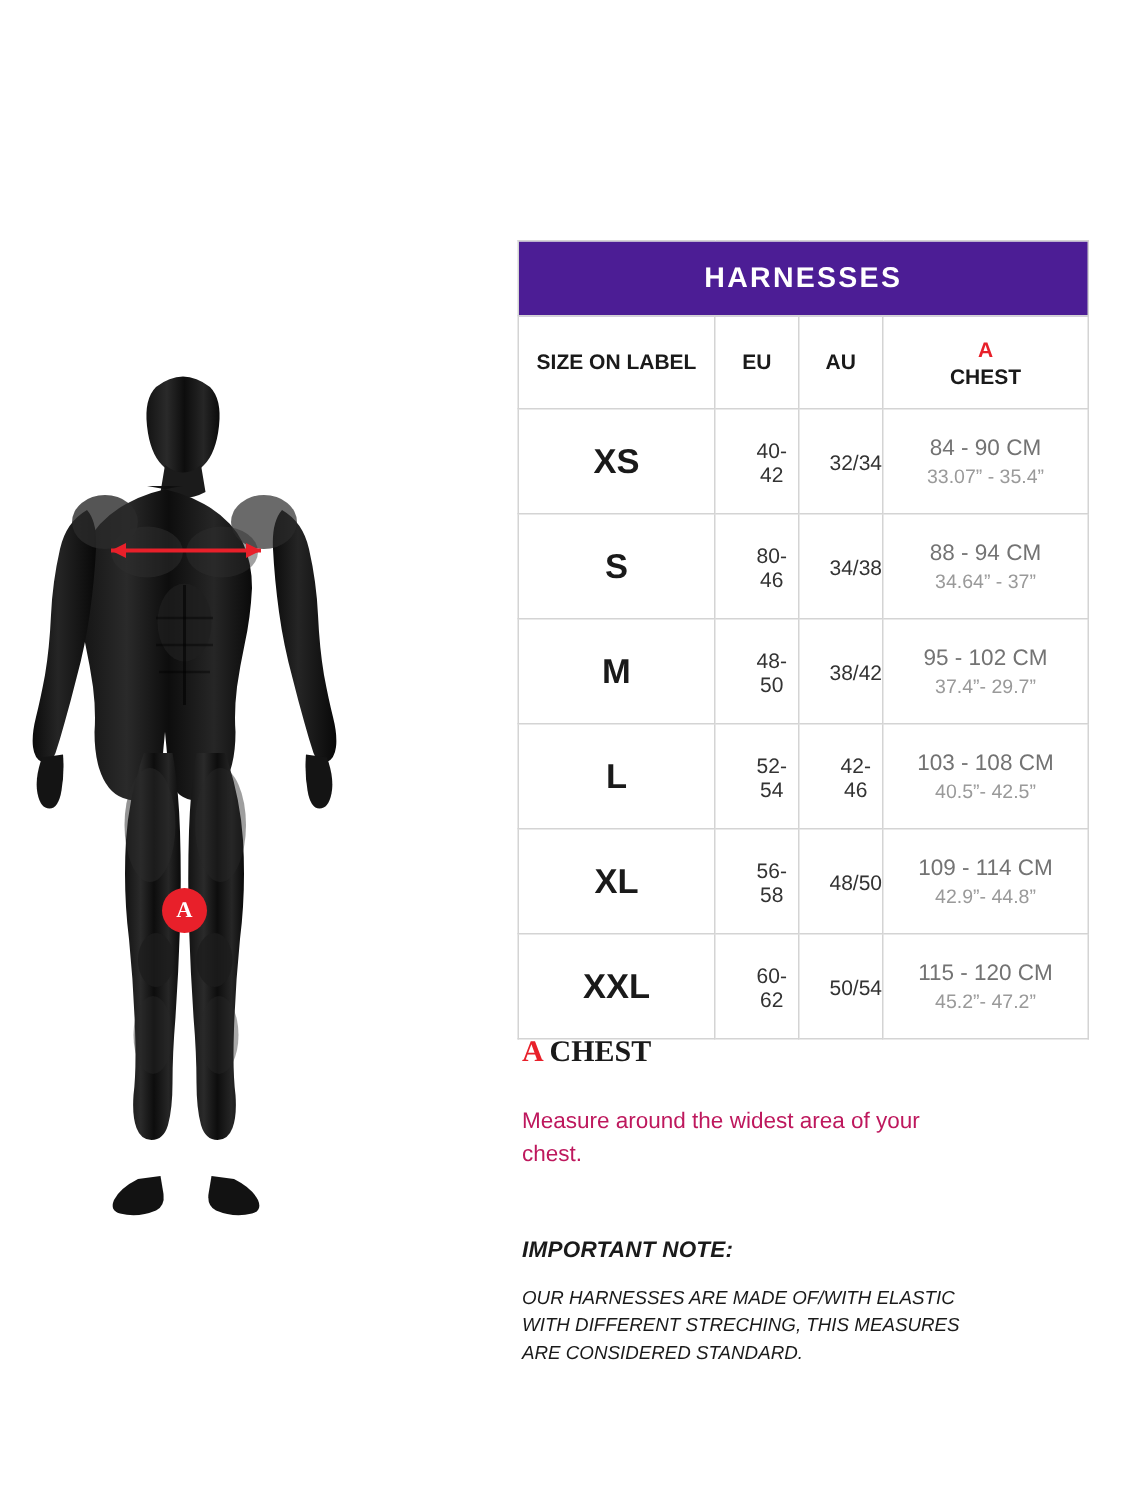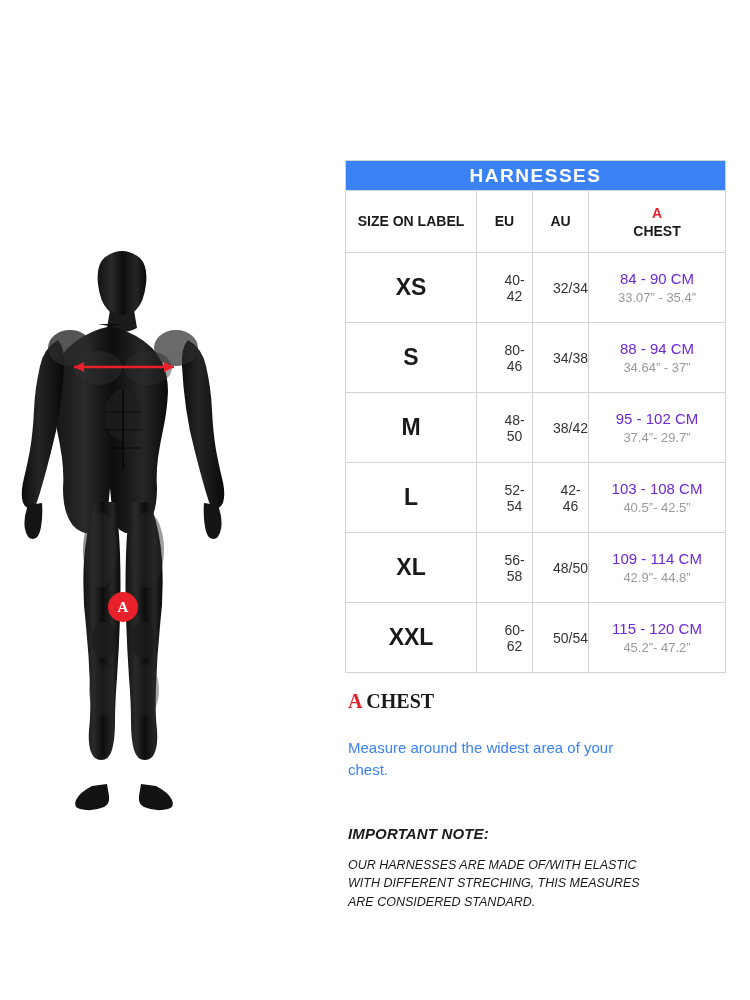--- a/index.html
+++ b/index.html
@@ -55,26 +55,26 @@
     width: 380px;
     border-collapse: collapse;
     table-layout: fixed;
   }
   table.size-table th, table.size-table td {
     border: 1px solid #d4d4d4;
     text-align: center;
     vertical-align: middle;
   }
   .title-row th {
-    background: #3b82f6;
+    background: #4c1d95;
     color: #ffffff;
     font-size: 19px;
     font-weight: bold;
     letter-spacing: 0.08em;
-    height: 30px;
+    height: 50px;
     border-color: #b9b9b9;
     margin-top: 20px;
   }
   .head-row th {
     height: 62px;
     font-size: 14px;
     font-weight: bold;
     line-height: 1.25;
     color: #1a1a1a;
     background: #ffffff;
@@ -104,21 +104,21 @@
     font-size: 14px;
     color: #333333;
     padding-left: 20px;
   }
   td.chest {
     padding: 0 6px;
   }
   .cm {
     display: block;
     font-size: 15px;
-    color: #6d28d9;
+    color: #737373;
     line-height: 1.35;
   }
   .inch {
     display: block;
     font-size: 13px;
     color: #9a9a9a;
     line-height: 1.35;
   }
 
   
@@ -140,21 +140,21 @@
     margin-bottom: 24px;
     font-family: Liberation Serif, serif;
   }
   .note-title .mark {
     color: #e8202a;
     font-weight: bold;
   }
   .note-body {
     font-size: 15px;
     line-height: 1.45;
-    color: #3b82f6;
+    color: #be185d;
     max-width: 300px;
   }
   .important {
     margin-top: 44px;
     font-size: 15px;
     font-weight: bold;
     font-style: italic;
     letter-spacing: 0.01em;
   }
   .disclaimer {

